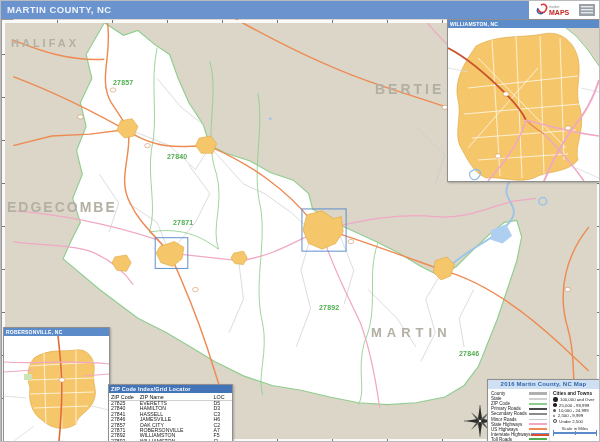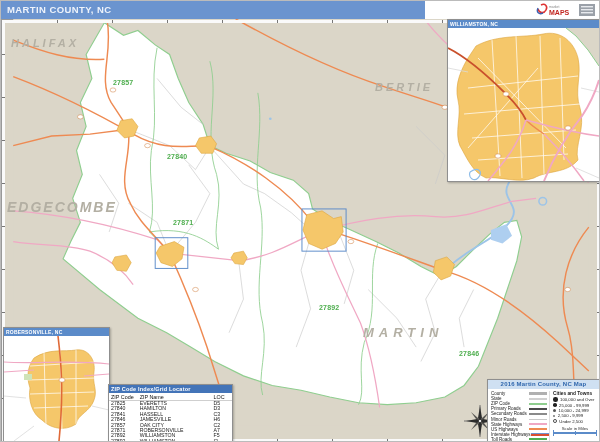--- a/index.html
+++ b/index.html
@@ -1,39 +1,39 @@
 <!DOCTYPE html>
 <html><head>
 <meta charset="utf-8">
 <style>
   html,body{margin:0;padding:0;background:#e8e8e8;}
   #app{position:relative;width:600px;height:442px;overflow:hidden;background:#fff;
        font-family:"Liberation Sans", sans-serif; -webkit-font-smoothing:antialiased;
        border:1px solid #bbb; box-sizing:border-box;}
   
-  #titlebar{position:absolute;left:0;top:0;width:424px;height:18px;background:#6b94cf;}
+  #titlebar{position:absolute;left:0;top:0;width:528px;height:18px;background:#6b94cf;}
   #titlebar .t{position:absolute;left:6px;top:3px;font-size:9.5px;font-weight:bold;
                color:#eef3fb;letter-spacing:.4px;}
   #logopanel{position:absolute;left:528px;top:0;width:72px;height:18px;background:#ffffff;}
   #logo{position:absolute;left:6px;top:1px;}
   
   #mapframe{position:absolute;left:0;top:18px;width:600px;height:424px;border:1px solid #999;
             box-sizing:border-box;background:#dbd6c8;}
   #mapsvg{position:absolute;left:0;top:18px;}
   .ruler{position:absolute;background:#fafafa;z-index:4;}
   #ruler-top{left:1px;top:19px;width:598px;height:3px;
      background-image:repeating-linear-gradient(90deg,#777 0 1px,#fafafa 1px 55px);}
   #ruler-bottom{left:1px;top:438px;width:598px;height:3px;
      background-image:repeating-linear-gradient(90deg,#777 0 1px,#fafafa 1px 55px);}
   #ruler-left{left:1px;top:19px;width:3px;height:422px;
      background-image:repeating-linear-gradient(0deg,#777 0 1px,#fafafa 1px 43px);}
   #ruler-right{left:596px;top:19px;width:3px;height:422px;
      background-image:repeating-linear-gradient(0deg,#777 0 1px,#fafafa 1px 43px);}
   
-  .county-label{position:absolute;color:#b3afa3;font-weight:bold;z-index:3;white-space:nowrap;font-style:italic;}
+  .county-label{position:absolute;color:#b3afa3;font-weight:bold;z-index:3;white-space:nowrap;}
   .zip-label{position:absolute;color:#4fae4f;font-weight:bold;font-size:7px;z-index:3;
              letter-spacing:.2px;white-space:nowrap;}
   
   .panel{position:absolute;background:#fff;border:1px solid #8f8f8f;box-sizing:border-box;
          z-index:6;box-shadow:1px 1px 2px rgba(0,0,0,.25);}
   .panel .pbar{height:8px;background:#5b8bc9;color:#fff;font-size:5px;font-weight:bold;
                line-height:8px;padding:0 2px;letter-spacing:.2px;overflow:hidden;white-space:nowrap;}
   
   #ziptable .pbar{background:#4374b8;font-size:5.5px;height:8px;line-height:8px;}
   #ziptable table{border-collapse:collapse;width:100%;table-layout:fixed;}
@@ -179,23 +179,23 @@
     <rect x="148" y="246" width="34" height="32"></rect>
   </g>
 </svg>
 
 <div id="ruler-top" class="ruler"></div>
 <div id="ruler-bottom" class="ruler"></div>
 <div id="ruler-left" class="ruler"></div>
 <div id="ruler-right" class="ruler"></div>
 
 <span class="county-label" style="left:10px;top:36px;font-size:11px;letter-spacing:3px;">HALIFAX</span>
-<span class="county-label" style="left:374px;top:80px;font-size:11px;letter-spacing:3px;">BERTIE</span>
+<span class="county-label" style="left:374px;top:80px;font-size:14px;letter-spacing:3px;">BERTIE</span>
 <span class="county-label" style="left:6px;top:198px;font-size:14px;letter-spacing:2px;">EDGECOMBE</span>
-<span class="county-label" style="left:362px;top:324px;font-size:13px;letter-spacing:5px;text-align:center;">MARTIN</span>
+<span class="county-label" style="left:370px;top:324px;font-size:13px;letter-spacing:5px;text-align:center;">MARTIN</span>
 
 <span class="zip-label" style="left:112px;top:78px;">27857</span>
 <span class="zip-label" style="left:166px;top:152px;">27840</span>
 <span class="zip-label" style="left:172px;top:218px;">27871</span>
 <span class="zip-label" style="left:318px;top:303px;">27892</span>
 <span class="zip-label" style="left:458px;top:349px;">27846</span>
 
 <div class="panel" id="inset-williamston" style="left:446px;top:18px;width:153px;height:163px;">
   <div class="pbar">WILLIAMSTON, NC</div>
   <svg width="151" height="153" viewBox="0 0 151 153">

